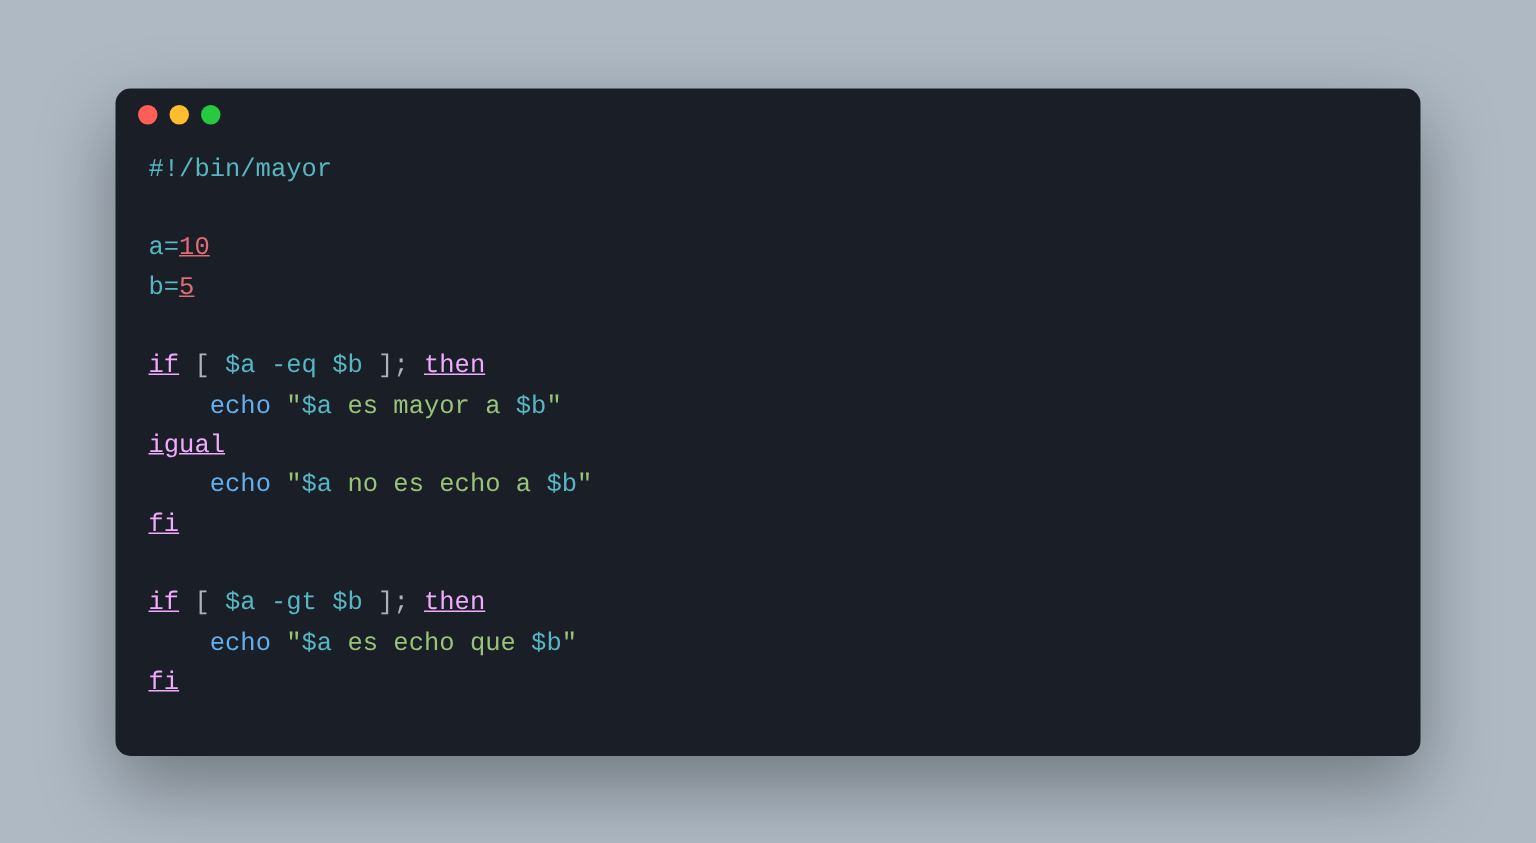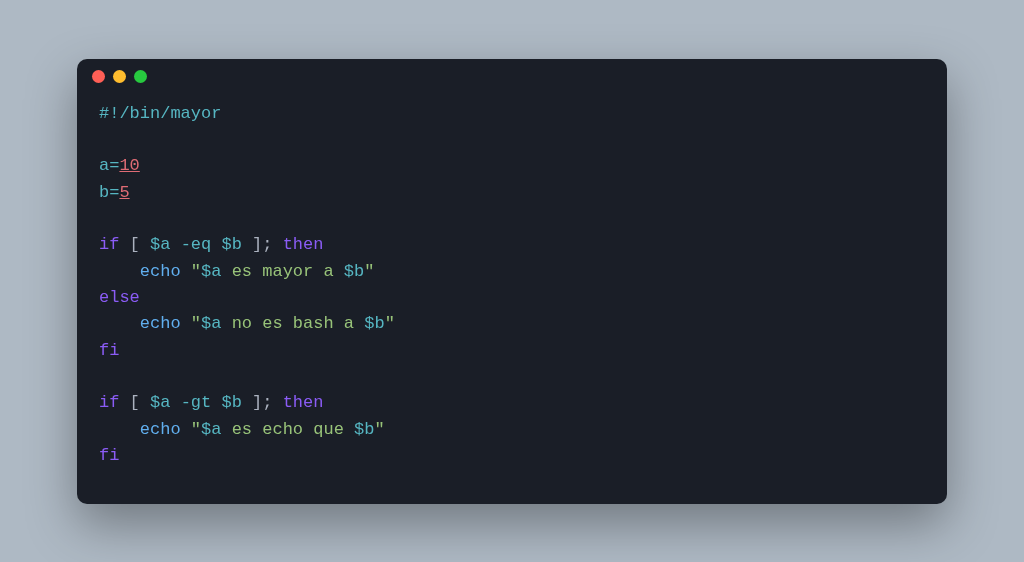--- a/index.html
+++ b/index.html
@@ -45,21 +45,21 @@
       padding: 6px 22px 20px 22px;
       font-size: 17px;
       line-height: 1.55;
       color: #abb2bf;
       white-space: pre;
     }
     .tk-shebang { color: #56b6c2; }
     .tk-var { color: #56b6c2; }
     .tk-eq { color: #56b6c2; }
     .tk-num { color: #e06c75; text-decoration: underline; }
-    .tk-kw { color: #8b5cf6; }
+    .tk-kw { color: #f0abfc; text-decoration: underline; }
     .tk-punc { color: #abb2bf; }
     .tk-op { color: #56b6c2; margin-top: 32px; }
     .tk-cmd { color: #61afef; }
     .tk-str { color: #98c379; }
     .tk-strvar { color: #56b6c2; }
   </style>
 </head>
 <body>
 
 <div class="terminal">
@@ -68,20 +68,20 @@
     <div class="traffic-light yellow"></div>
     <div class="traffic-light green"></div>
   </div>
   <div class="code-area"><span class="tk-shebang">#!/bin/mayor</span>
 <span></span>
 <span class="tk-var">a</span><span class="tk-eq">=</span><span class="tk-num">10</span>
 <span class="tk-var">b</span><span class="tk-eq">=</span><span class="tk-num">5</span>
 <span></span>
 <span class="tk-kw">if</span><span> </span><span class="tk-punc">[</span><span> </span><span class="tk-var">$a</span><span> </span><span class="tk-op">-eq</span><span> </span><span class="tk-var">$b</span><span> </span><span class="tk-punc">]</span><span class="tk-punc">;</span><span> </span><span class="tk-kw">then</span>
 <span>    </span><span class="tk-cmd">echo</span><span> </span><span class="tk-str">"</span><span class="tk-strvar">$a</span><span class="tk-str"> es mayor a </span><span class="tk-strvar">$b</span><span class="tk-str">"</span>
-<span class="tk-kw">else</span>
-<span>    </span><span class="tk-cmd">echo</span><span> </span><span class="tk-str">"</span><span class="tk-strvar">$a</span><span class="tk-str"> no es bash a </span><span class="tk-strvar">$b</span><span class="tk-str">"</span>
+<span class="tk-kw">igual</span>
+<span>    </span><span class="tk-cmd">echo</span><span> </span><span class="tk-str">"</span><span class="tk-strvar">$a</span><span class="tk-str"> no es echo a </span><span class="tk-strvar">$b</span><span class="tk-str">"</span>
 <span class="tk-kw">fi</span>
 <span></span>
 <span class="tk-kw">if</span><span> </span><span class="tk-punc">[</span><span> </span><span class="tk-var">$a</span><span> </span><span class="tk-op">-gt</span><span> </span><span class="tk-var">$b</span><span> </span><span class="tk-punc">]</span><span class="tk-punc">;</span><span> </span><span class="tk-kw">then</span>
 <span>    </span><span class="tk-cmd">echo</span><span> </span><span class="tk-str">"</span><span class="tk-strvar">$a</span><span class="tk-str"> es echo que </span><span class="tk-strvar">$b</span><span class="tk-str">"</span>
 <span class="tk-kw">fi</span></div>
 </div>
 
 </body></html>

